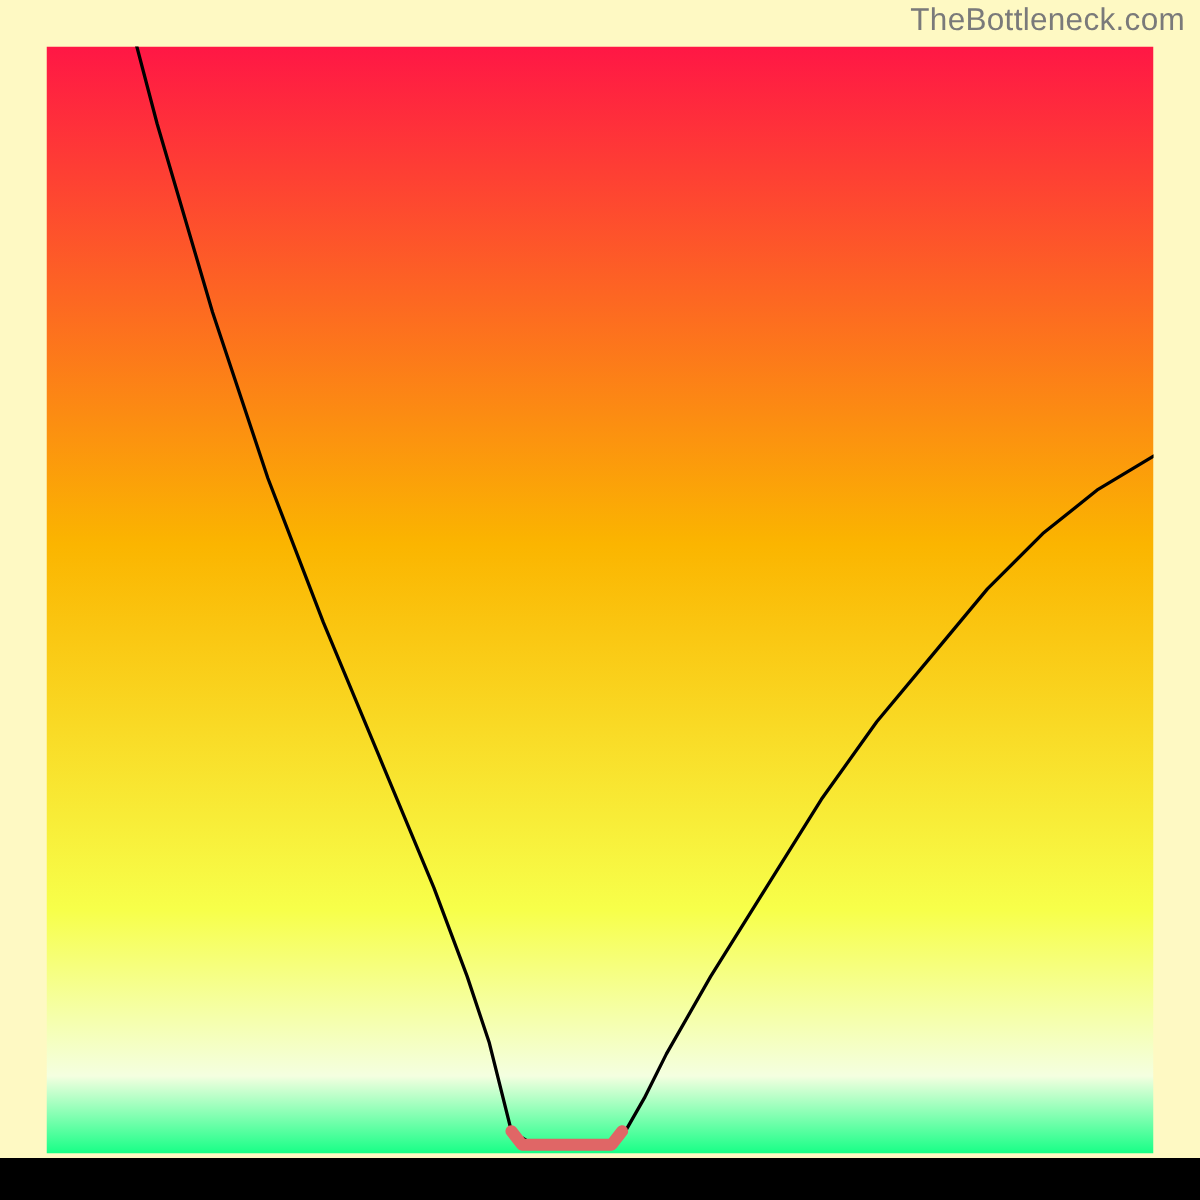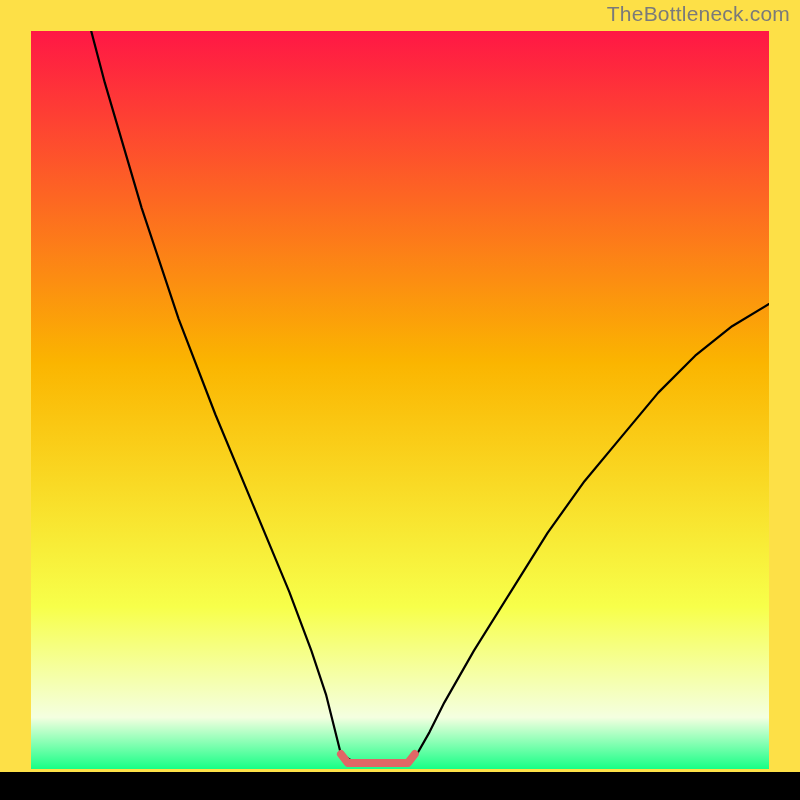--- a/index.html
+++ b/index.html
@@ -8,21 +8,21 @@
     width: 800px;
     height: 800px;
     overflow: hidden;
     background: #000;
     font-family: Arial, Helvetica, sans-serif;
   }
   .outer {
     position: relative;
     width: 800px;
     height: 772px;
-    background: #fde047;
+    background: #fef9c3;
   }
   .watermark {
     position: absolute;
     top: 2px;
     right: 10px;
     color: #7a7a7a;
     font-size: 21px;
     font-weight: 500;
     letter-spacing: 0.2px;
     z-index: 50;

